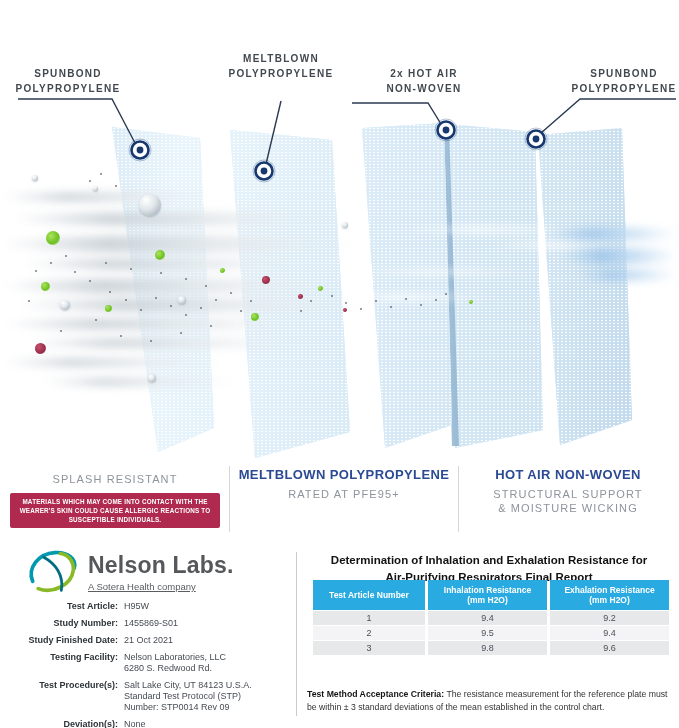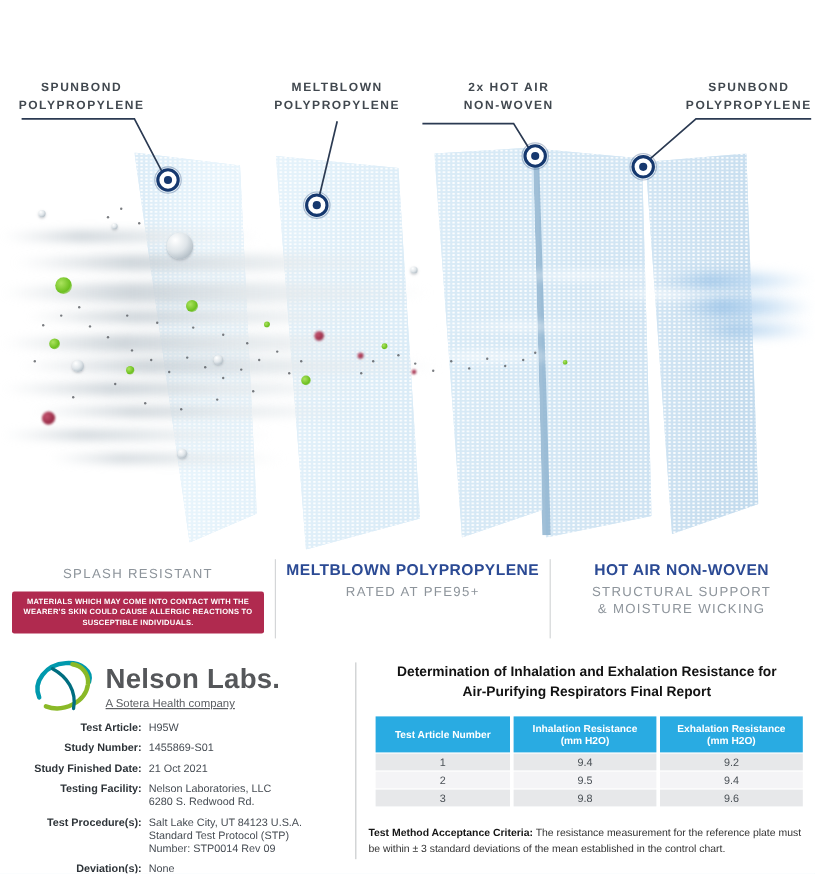--- a/index.html
+++ b/index.html
@@ -51,41 +51,41 @@
 
   
   .lab-name{font-size:23px;font-weight:bold;color:#55575a;letter-spacing:.2px;}
   .lab-tag{font-size:9.5px;color:#5a5d61;margin-top:2px;text-decoration:underline;}
   .details{position:absolute;left:12px;top:601px;width:272px;}
   .details-row{display:flex;margin-bottom:6px;font-size:9px;line-height:11px;}
   .dlabel{width:106px;text-align:right;font-weight:bold;color:#2e3439;flex:none;}
   .dvalue{margin-left:6px;color:#464c53;text-align:left;}
   .report-title{position:absolute;left:305px;top:552px;width:368px;text-align:center;
     font-size:11.5px;font-weight:bold;color:#121212;line-height:17px;}
-  .tbl{position:absolute;left:313px;top:597px;width:356px;}
+  .tbl{position:absolute;left:313px;top:580px;width:356px;}
   .tbl-row{display:flex;gap:3px;margin-bottom:1px;}
   .tbl-h{background:#29abe2;color:#fff;font-weight:bold;font-size:8.5px;height:30px;
     display:flex;align-items:center;justify-content:center;text-align:center;line-height:10.5px;padding:0 6px;box-sizing:border-box;}
   .tbl-c{display:flex;align-items:center;justify-content:center;font-size:9px;color:#4a5056;height:14px;}
   .c1{width:112px;flex:none;} .c2{width:119px;flex:none;} .c3{width:119px;flex:none;}
   .row-a{background:#e7e8ea;} .row-b{background:#f4f4f6;}
   .criteria{position:absolute;left:307px;top:688px;width:362px;font-size:8.7px;line-height:12.5px;color:#333;}
   .criteria b{color:#151515;}
 </style>
 </head>
 <body>
 
 <div class="page">
 
 
   <div class="layer-label" style="left:6px;top:66px;">
     <div>SPUNBOND</div>
     <div>POLYPROPYLENE</div>
   </div>
-  <div class="layer-label" style="left:219px;top:66px;">
+  <div class="layer-label" style="left:219px;top:51px;">
     <div>MELTBLOWN</div>
     <div>POLYPROPYLENE</div>
   </div>
   <div class="layer-label" style="left:362px;top:66px;">
     <div>2x HOT AIR</div>
     <div>NON-WOVEN</div>
   </div>
   <div class="layer-label" style="left:562px;top:66px;">
     <div>SPUNBOND</div>
     <div>POLYPROPYLENE</div>

